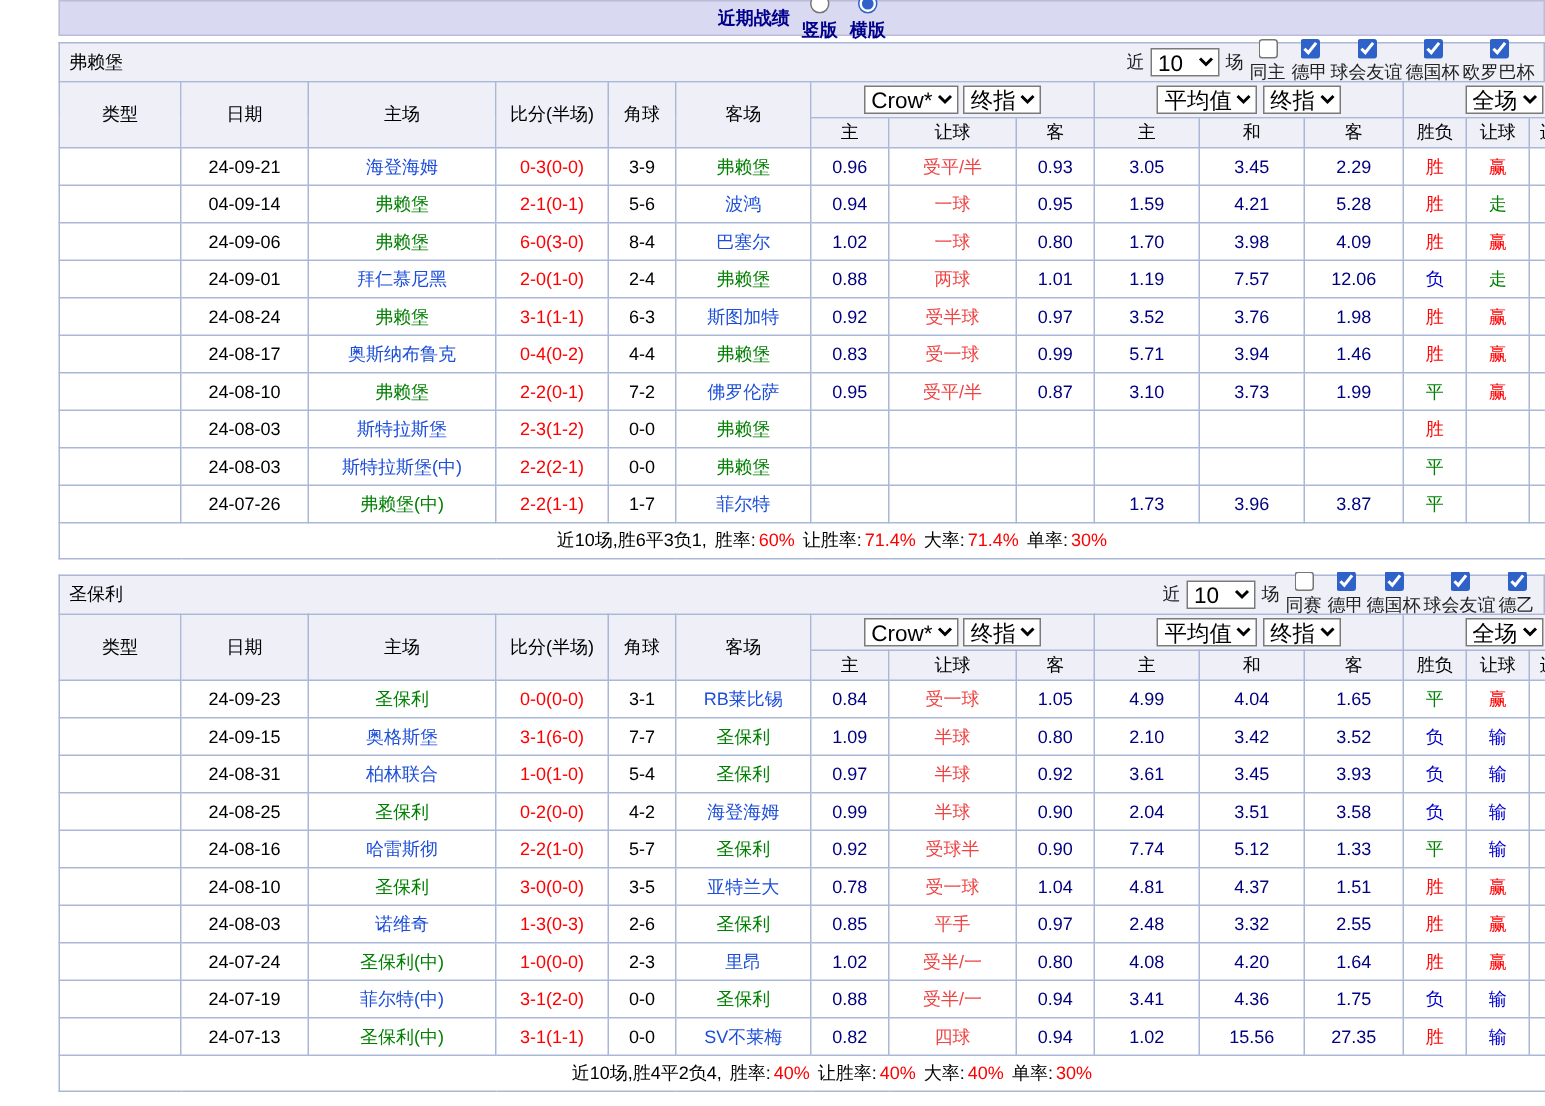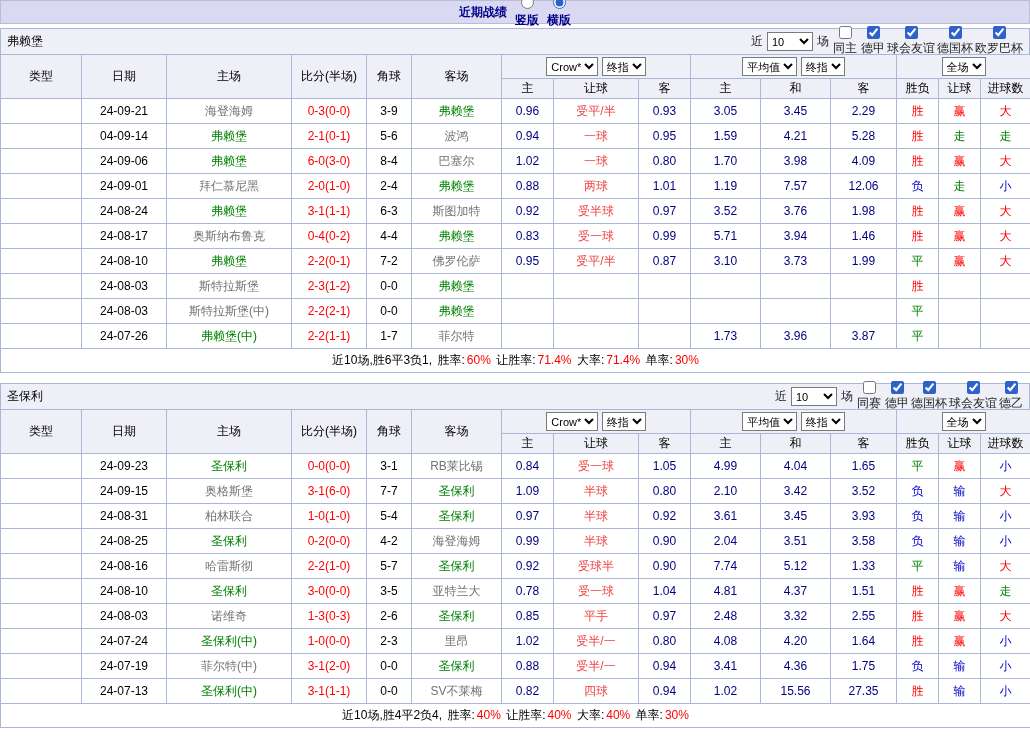--- a/index.html
+++ b/index.html
@@ -3,21 +3,21 @@
 <meta charset="utf-8">
 <style>
   * { box-sizing: border-box; }
   body {
     margin: 0;
     background: #fff;
     font-family: "Liberation Sans", "DejaVu Sans", sans-serif;
     font-size: 12px;
     color: #000;
   }
-  .page { width: 1030px; }
+  .page { width: 1030px; padding-left: 39px; }
 
   
   .topbar {
     height: 24px;
     background: #d9d9f2;
     border: 1px solid #bcbcd9;
     display: flex;
     align-items: center;
     justify-content: center;
     gap: 8px;
@@ -37,21 +37,21 @@
     border-bottom: none;
     display: flex;
     align-items: center;
     padding: 0 6px;
   }
   .team { color: #000; }
   .filters { margin-left: auto; display: flex; align-items: center; gap: 4px; color: #222; }
   .filters .lg { display: inline-flex; align-items: center; gap: 1px; cursor: pointer; flex-direction: column; }
   .leagues { display: inline-flex; align-items: center; gap: 2px; }
   select.sel {
-    font-size: 11px;
+    font-size: 15px;
     height: 19px;
     border: 1px solid #7a7a7a;
     background: #fff;
   }
   select.count { width: 46px; }
 
   
   table.grid { border-collapse: collapse; table-layout: fixed; width: 1030px; }
   .grid th, .grid td {
     border: 1px solid #aab7d6;
@@ -68,21 +68,21 @@
 
   td.type { color: #fff; font-weight: bold; padding: 0; }
   .type-dejia  { background: #990099; }
   .type-youyi  { background: #00a0a0; }
   .type-guobei { background: #a03434; }
 
   td.score { color: #f00; }
   td.odds  { color: #000080; }
   td.hand  { color: #ef4444; }
   .focus   { color: #008000; cursor: pointer; }
-  .teamlnk { color: #737373; cursor: pointer; }
+  .teamlnk { color: #1d4ed8; cursor: pointer; }
 
   .t-r { color: #f00; }
   .t-g { color: #008000; }
   .t-b { color: #0000cc; }
   .t-k { color: #000; }
 
   td.summary { background: #fff; height: 24px; }
   td.summary span { margin: 0 1px; }
 </style>
 </head>

